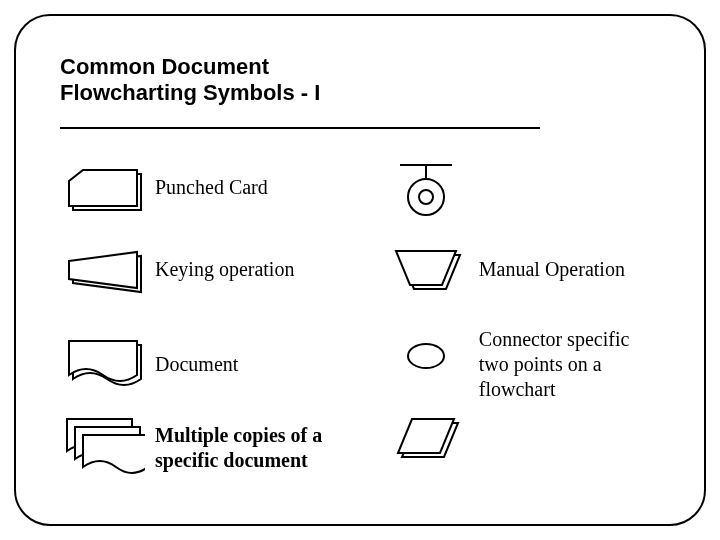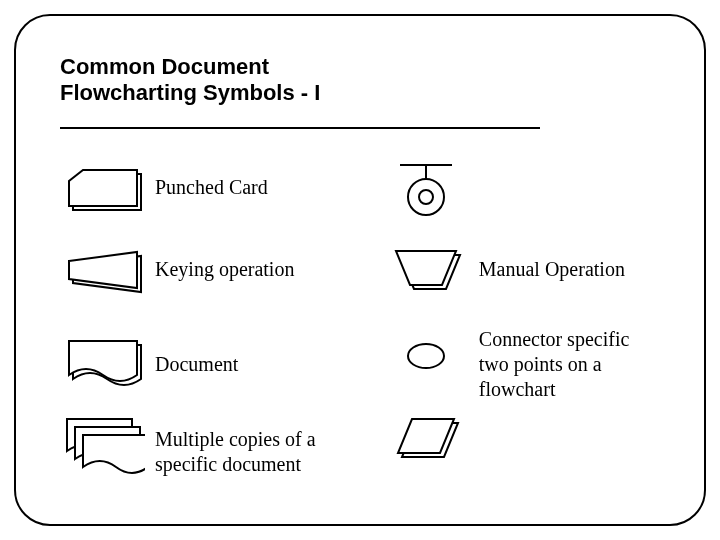--- a/index.html
+++ b/index.html
@@ -150,21 +150,21 @@
         <div class="sym" style="padding-top:12px;">
           <svg width="48" height="34">
             <ellipse cx="24" cy="17" rx="18" ry="12" fill="#fff" stroke="#000" stroke-width="2"></ellipse>
           </svg>
         </div>
         <div class="label" style="max-width:200px;">Connector specific two points on a flowchart</div>
       </div>
     </div>
 
     <div class="row" style="top:256px;">
-      <div class="cell-left" style="align-items:flex-end;">
+      <div class="cell-left" style="align-items:center;font-weight:bold;">
         <div class="sym">
           <svg width="92" height="64">
             <g transform="translate(0,0)">
               <path d="M7 6 L72 6 L72 38 Q56 50 40 38 Q24 26 7 38 Z" fill="#fff" stroke="#000" stroke-width="2"></path>
             </g>
             <g transform="translate(8,8)">
               <path d="M7 6 L72 6 L72 38 Q56 50 40 38 Q24 26 7 38 Z" fill="#fff" stroke="#000" stroke-width="2"></path>
             </g>
             <g transform="translate(16,16)">
               <path d="M7 6 L72 6 L72 38 Q56 50 40 38 Q24 26 7 38 Z" fill="#fff" stroke="#000" stroke-width="2"></path>

